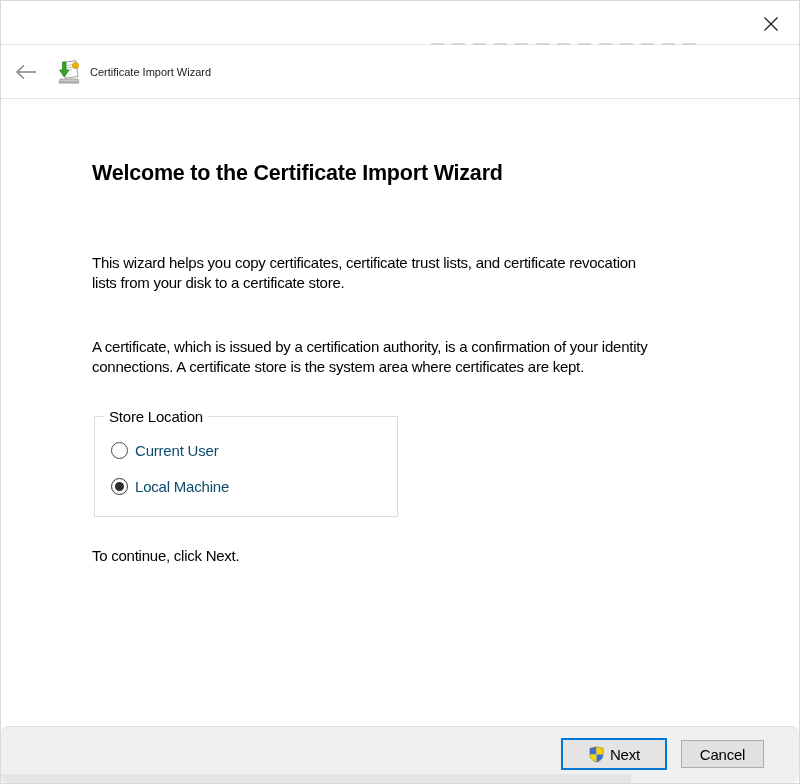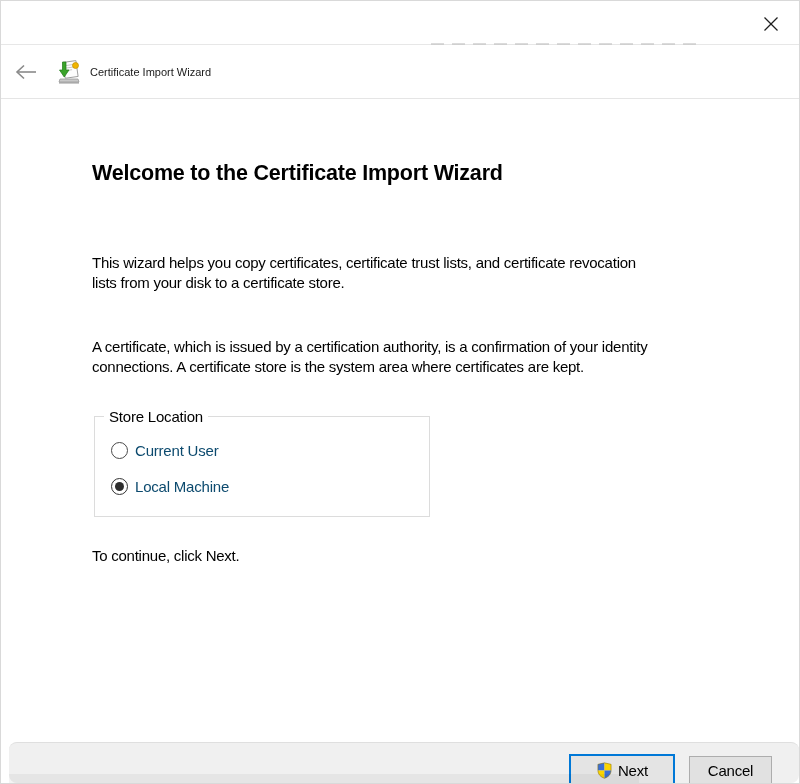--- a/index.html
+++ b/index.html
@@ -31,21 +31,21 @@
   .wiz-icon { position:absolute; left:54px; top:13px; width:28px; height:28px; }
   .wiz-title { position:absolute; left:89px; top:17px; font-size:11px; color:#1a1a1a; line-height:20px; }
   
   .content { position:absolute; top:98px; left:0; right:0; bottom:57px; background:#fff;padding-left:20px; }
   .heading { position:absolute; left:91px; top:62px; font-size:21.5px; font-weight:700; color:#000; letter-spacing:-0.2px; }
   .para { position:absolute; left:91px; font-size:15px; letter-spacing:-0.25px; color:#000; }
   .para .line { white-space:nowrap; line-height:19.5px; }
   .para1 { top:146px;margin-top:8px; }
   .para2 { top:238px; }
   .groupbox {
-    position:absolute; left:93px; top:317px; width:336px; height:101px;
+    position:absolute; left:93px; top:317px; width:304px; height:101px;
     border:1px solid #dcdcdc; background:#fff;
   }
   .groupbox .legend {
     position:absolute; top:-9px; left:9px; background:#fff; padding:0 5px;
     font-size:15px; letter-spacing:-0.2px; color:#000;
   }
   .radio-row { position:absolute; left:16px; display:flex; align-items:center; gap:7px; cursor:pointer; }
   .radio-row.r0 { top:25px; }
   .radio-row.r1 { top:61px; }
   .radio {
@@ -53,21 +53,21 @@
     background:#fff; position:relative; flex:0 0 auto;
   }
   .radio.selected { border-color:#333; }
   .radio.selected::after {
     content:""; position:absolute; inset:3px; border-radius:50%; background:#2e2e2e;
   }
   .radio-label { font-size:15px; letter-spacing:-0.2px; color:#0c4a6e; line-height:17px; }
   .hint { position:absolute; left:91px; top:448px; font-size:15px; letter-spacing:-0.25px; color:#000; }
   
   .footer {
-    position:absolute; left:8px; right:0; bottom:0; height:41px;
+    position:absolute; left:0; right:0; bottom:0; height:57px;
     background:#f0f0f0; border-top:1px solid #dfdfdf;border-radius:8px;
   }
   .btn {
     position:absolute; display:flex; align-items:center; justify-content:center;
     font-size:15px; letter-spacing:-0.2px; color:#000; cursor:pointer;
     font-family:inherit;
   }
   .btn-next {
     left:560px; top:11px; width:106px; height:32px;
     background:#e4e4e4; border:2px solid #0078d7; gap:5px;

